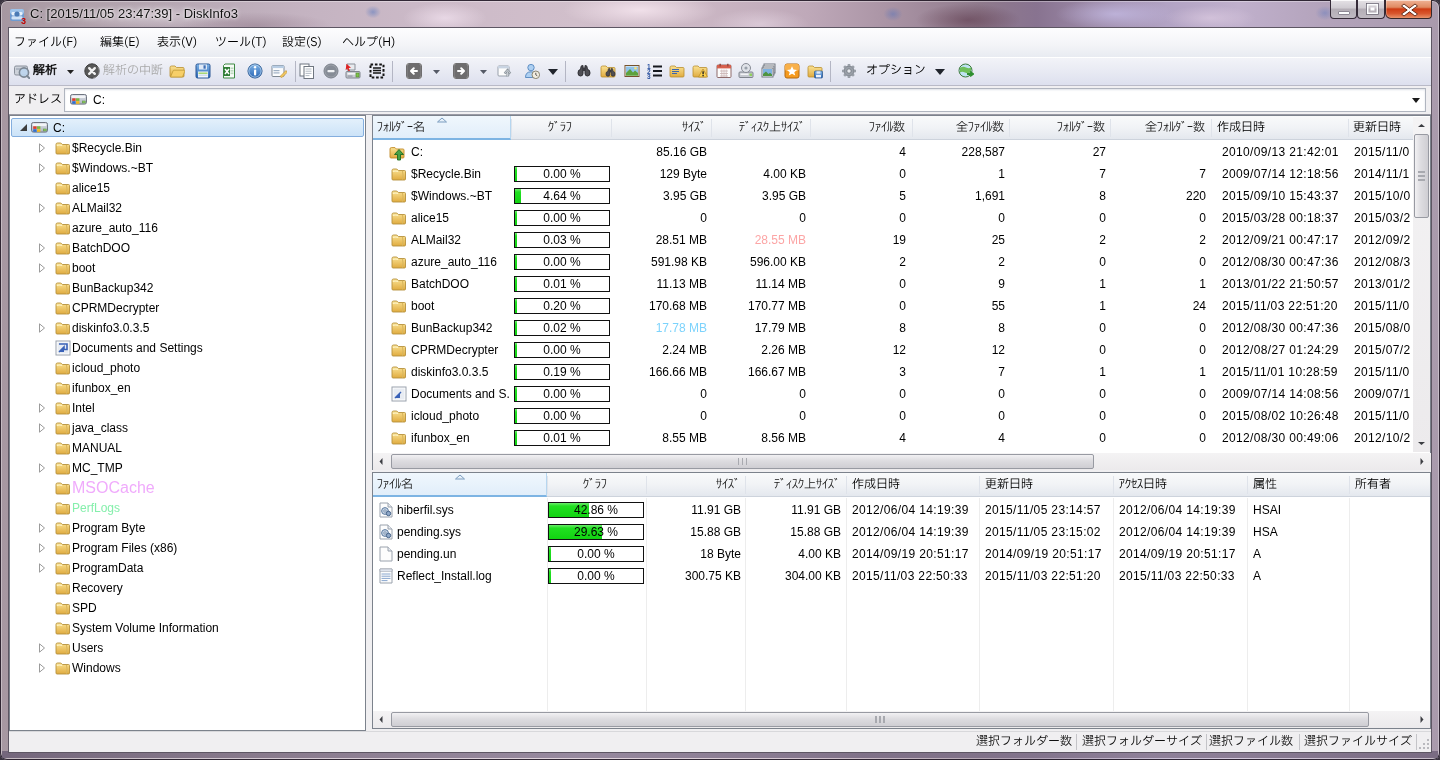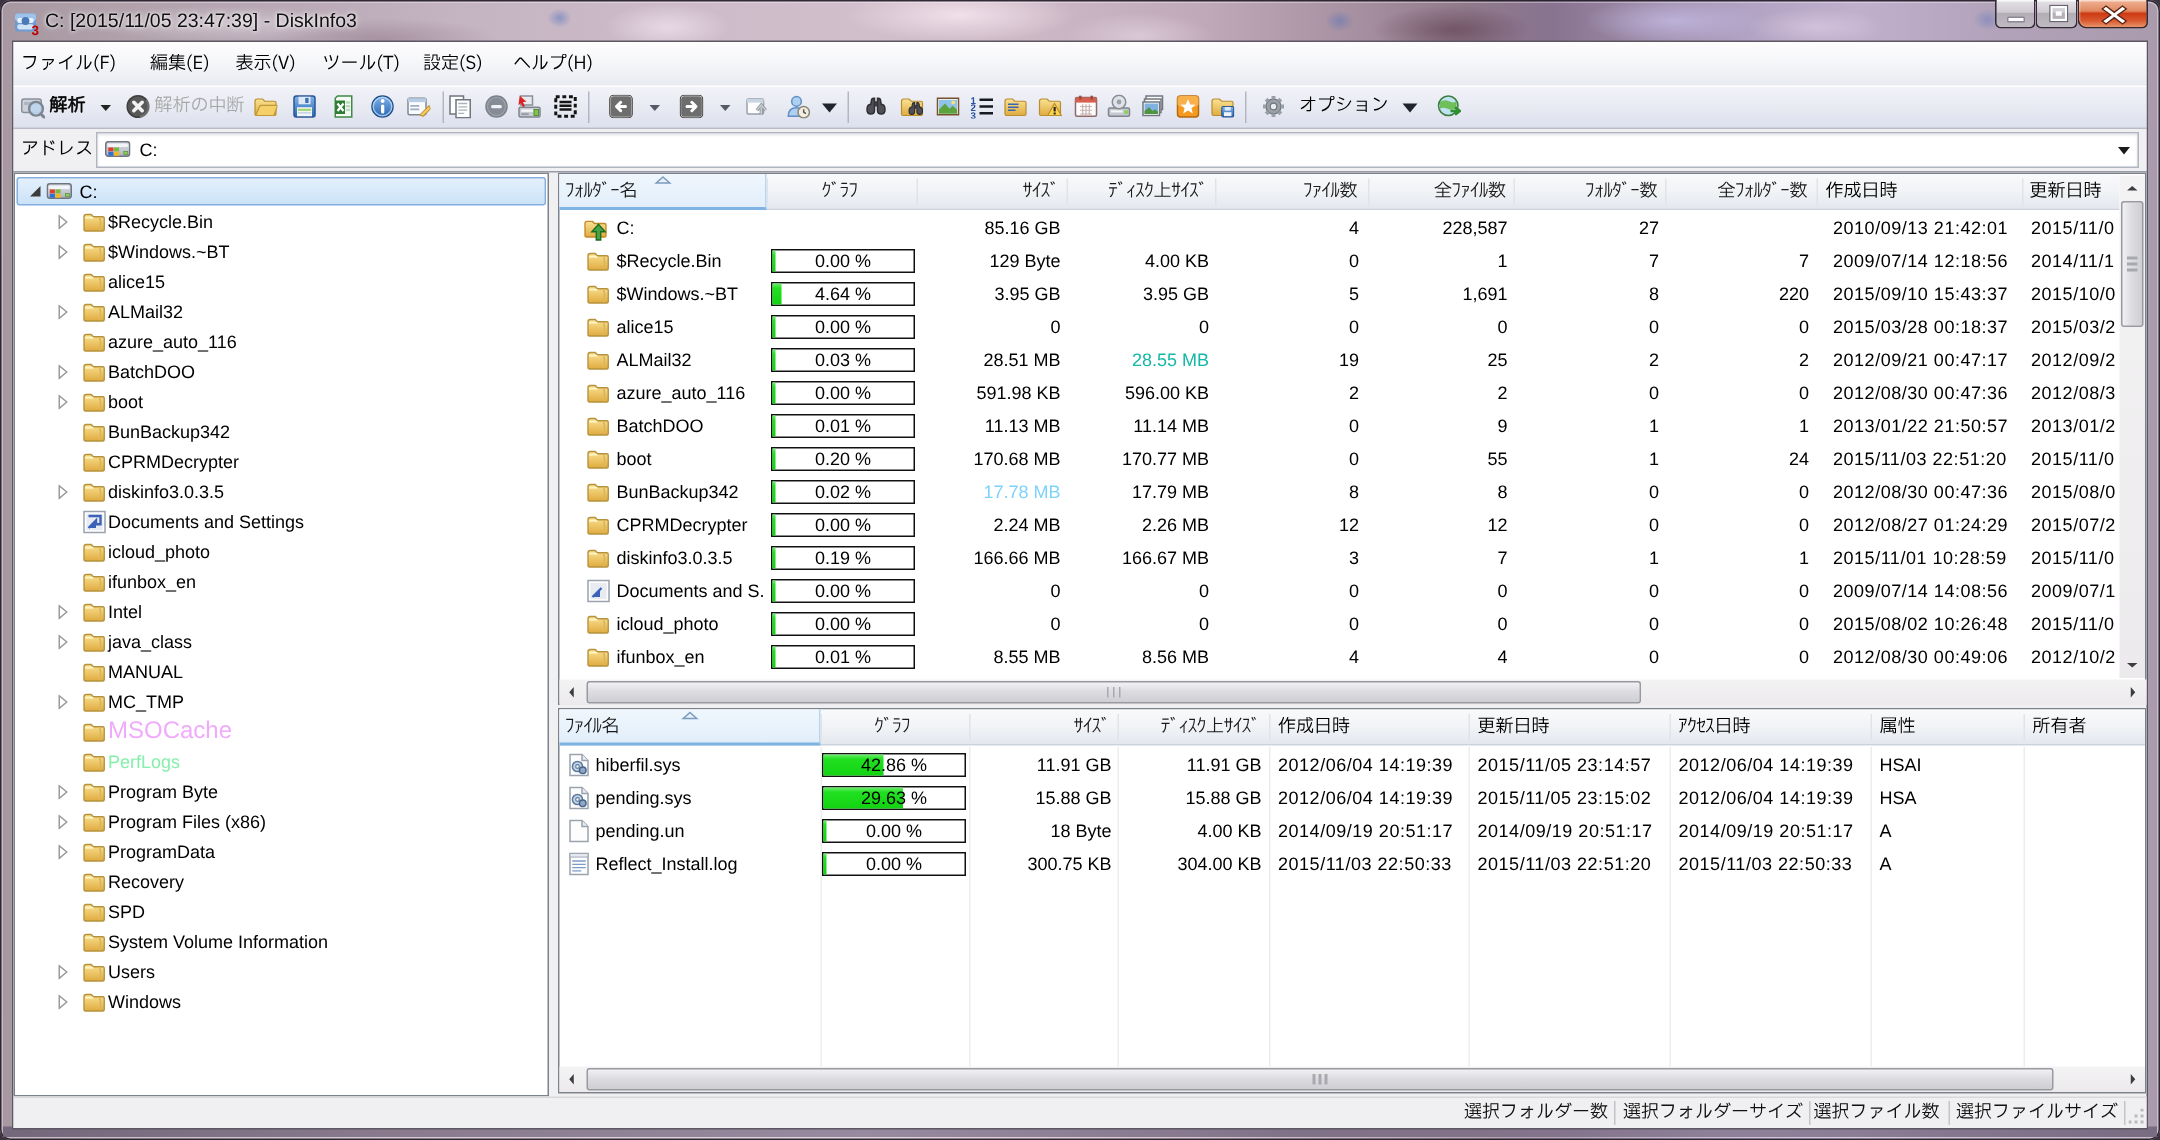--- a/index.html
+++ b/index.html
@@ -683,21 +683,21 @@
       <path d="M1 4.5 Q1 3 2.5 3 L5.8 3 L7.3 4.5 L13.5 4.5 Q14.5 4.5 14.5 5.5 L14.5 13 Q14.5 14 13.5 14 L2 14 Q1 14 1 13 Z" fill="url(#gf)" stroke="#b5913c" stroke-width="0.9"></path>
       <path d="M1.8 5.3 Q4.5 4.7 7.2 5.3" stroke="#fdf4c8" stroke-width="1.2" fill="none"></path>
       <path d="M11.4 4.9 Q12.7 9 11.4 13.5" stroke="#d8b65e" stroke-width="1.1" fill="none"></path>
     </svg>
     <div style="position:absolute;left:411px;top:231px;height:18px;line-height:18px;font-size:12px;color:#000;white-space:pre;width:99px;overflow:hidden;">ALMail32</div>
     <div class="abs" style="left:514px;top:232px;width:96px;height:16px;border:1px solid #111;background:#fff">
       <div style="position:absolute;left:0;top:0;width:2px;height:14px;background:linear-gradient(#6dec6d 0%,#21e021 22%,#12d312 100%)"></div>
     </div>
     <div class="abs" style="left:514px;top:231px;width:96px;height:18px;line-height:18px;font-size:12px;text-align:center">0.03 %</div>
     <div style="position:absolute;right:733px;top:231px;height:18px;line-height:18px;font-size:12px;color:#000;white-space:pre;">28.51 MB</div>
-    <div style="position:absolute;right:634px;top:231px;height:18px;line-height:18px;font-size:12px;color:#14b8a6;white-space:pre;">28.55 MB</div>
+    <div style="position:absolute;right:634px;top:231px;height:18px;line-height:18px;font-size:12px;color:#fca5a5;white-space:pre;">28.55 MB</div>
     <div style="position:absolute;right:534px;top:231px;height:18px;line-height:18px;font-size:12px;color:#000;white-space:pre;">19</div>
     <div style="position:absolute;right:435px;top:231px;height:18px;line-height:18px;font-size:12px;color:#000;white-space:pre;">25</div>
     <div style="position:absolute;right:334px;top:231px;height:18px;line-height:18px;font-size:12px;color:#000;white-space:pre;">2</div>
     <div style="position:absolute;right:234px;top:231px;height:18px;line-height:18px;font-size:12px;color:#000;white-space:pre;">2</div>
     <div style="position:absolute;left:1222px;top:231px;height:18px;line-height:18px;font-size:12px;color:#000;white-space:pre;letter-spacing:0.35px;">2012/09/21 00:47:17</div>
     <div style="position:absolute;left:1354px;top:231px;height:18px;line-height:18px;font-size:12px;color:#000;white-space:pre;letter-spacing:0.35px;">2012/09/2</div>
     <svg class="abs" style="left:391px;top:254px" width="16" height="16" viewBox="0 0 16 16">
       <path d="M1 4.5 Q1 3 2.5 3 L5.8 3 L7.3 4.5 L13.5 4.5 Q14.5 4.5 14.5 5.5 L14.5 13 Q14.5 14 13.5 14 L2 14 Q1 14 1 13 Z" fill="url(#gf)" stroke="#b5913c" stroke-width="0.9"></path>
       <path d="M1.8 5.3 Q4.5 4.7 7.2 5.3" stroke="#fdf4c8" stroke-width="1.2" fill="none"></path>
       <path d="M11.4 4.9 Q12.7 9 11.4 13.5" stroke="#d8b65e" stroke-width="1.1" fill="none"></path>

